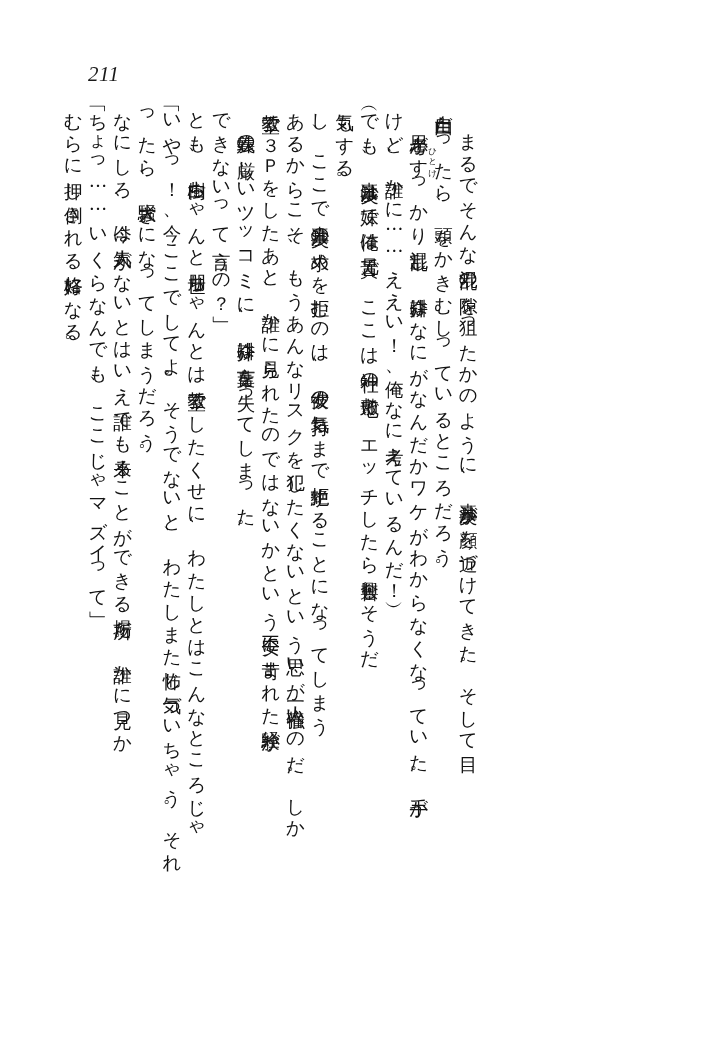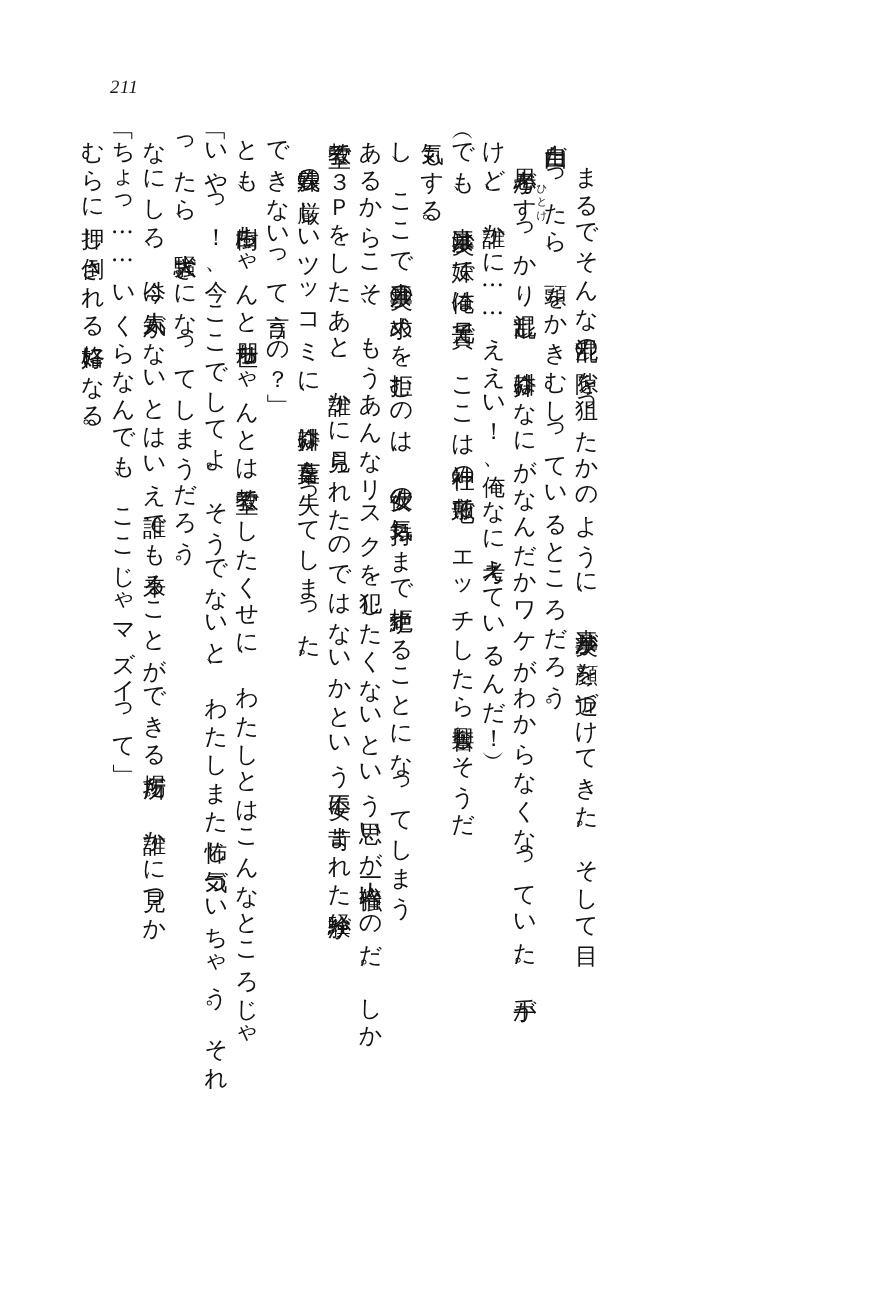--- a/index.html
+++ b/index.html
@@ -19,21 +19,21 @@
     width: 705px;
     height: 1050px;
     background: #ffffff;
     box-sizing: border-box;
   }
   .page-number {
     position: absolute;
     top: 62px;
     left: 88px;
     font-family: "Liberation Serif", "DejaVu Serif", serif;
-    font-size: 15px;
+    font-size: 21px;
     font-style: italic;
     letter-spacing: 0.5px;
     color: #1a1a1a;
   }
   .text-block {
     position: absolute;
     top: 100px;
     right: 58px;
     height: 880px;
     width: 590px;

